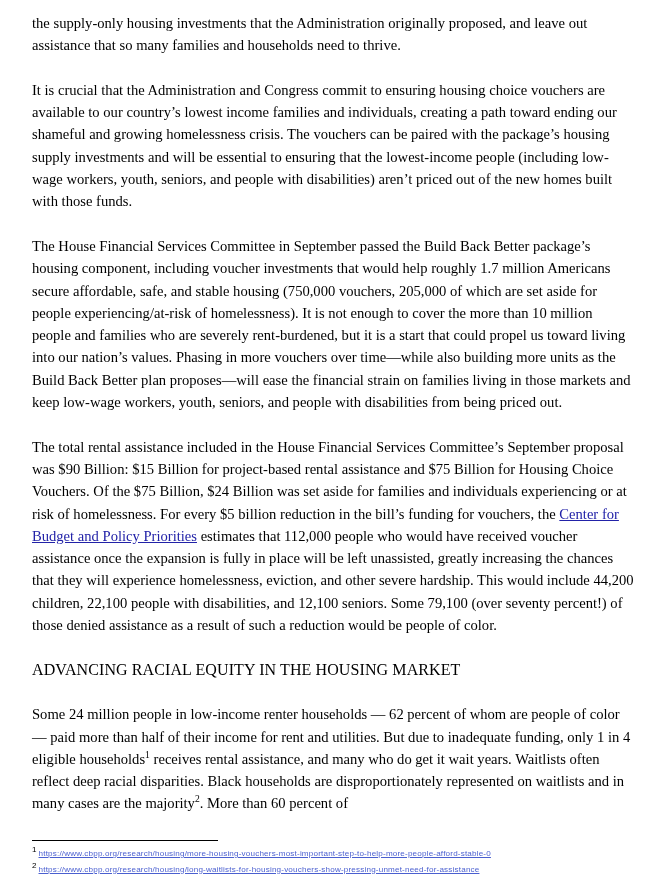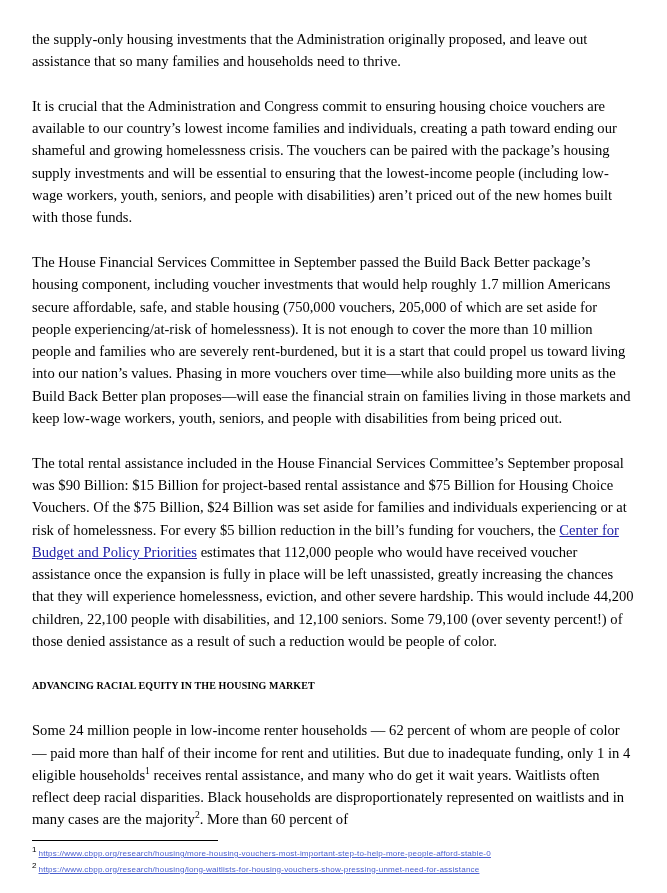--- a/index.html
+++ b/index.html
@@ -14,42 +14,42 @@
     font-family: "Liberation Serif", "DejaVu Serif", serif;
     color: #000000;
     -webkit-font-smoothing: antialiased;
   }
 
   .page {
     position: relative;
     width: 667px;
     height: 893px;
     box-sizing: border-box;
-    padding: 28px 32px 0 32px;
+    padding: 12px 32px 0 32px;
   }
 
   .body-text {
     font-size: 14.6px;
     line-height: 22.3px;
     text-align: left;
     margin: 0;
   }
 
   .para {
     margin: 0 0 22.3px 0;
   }
 
   .para.tight {
     margin-bottom: 0;
   }
 
   h2.section-heading {
-    font-size: 10px;
+    font-size: 16px;
     line-height: 22.3px;
-    font-weight: bold;
+    font-weight: normal;
     margin: 0 0 22.3px 0;
     letter-spacing: 0.1px;
   }
 
   a.inline-link {
     color: #2222a8;
     text-decoration: underline;
   }
 
   sup.fn-ref {

